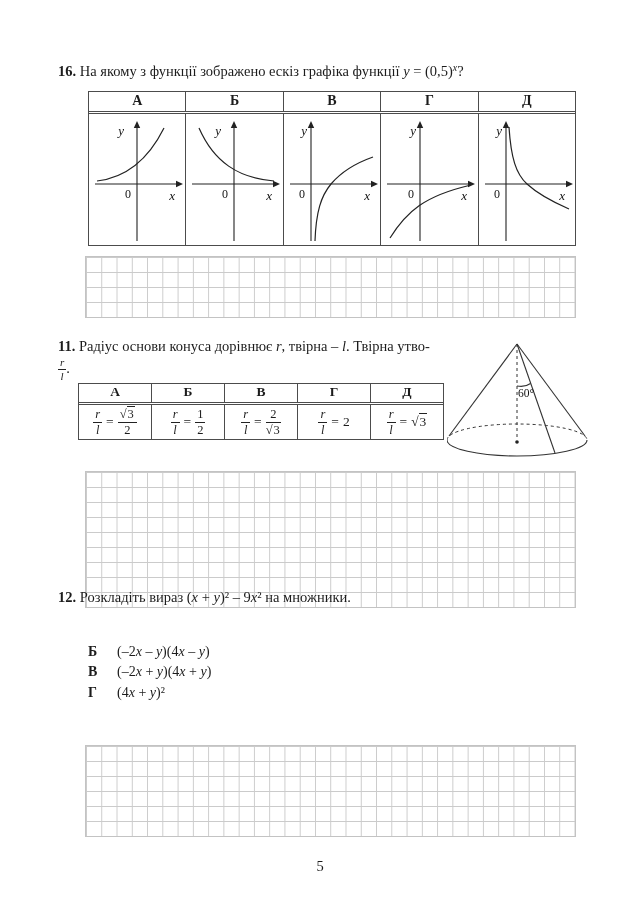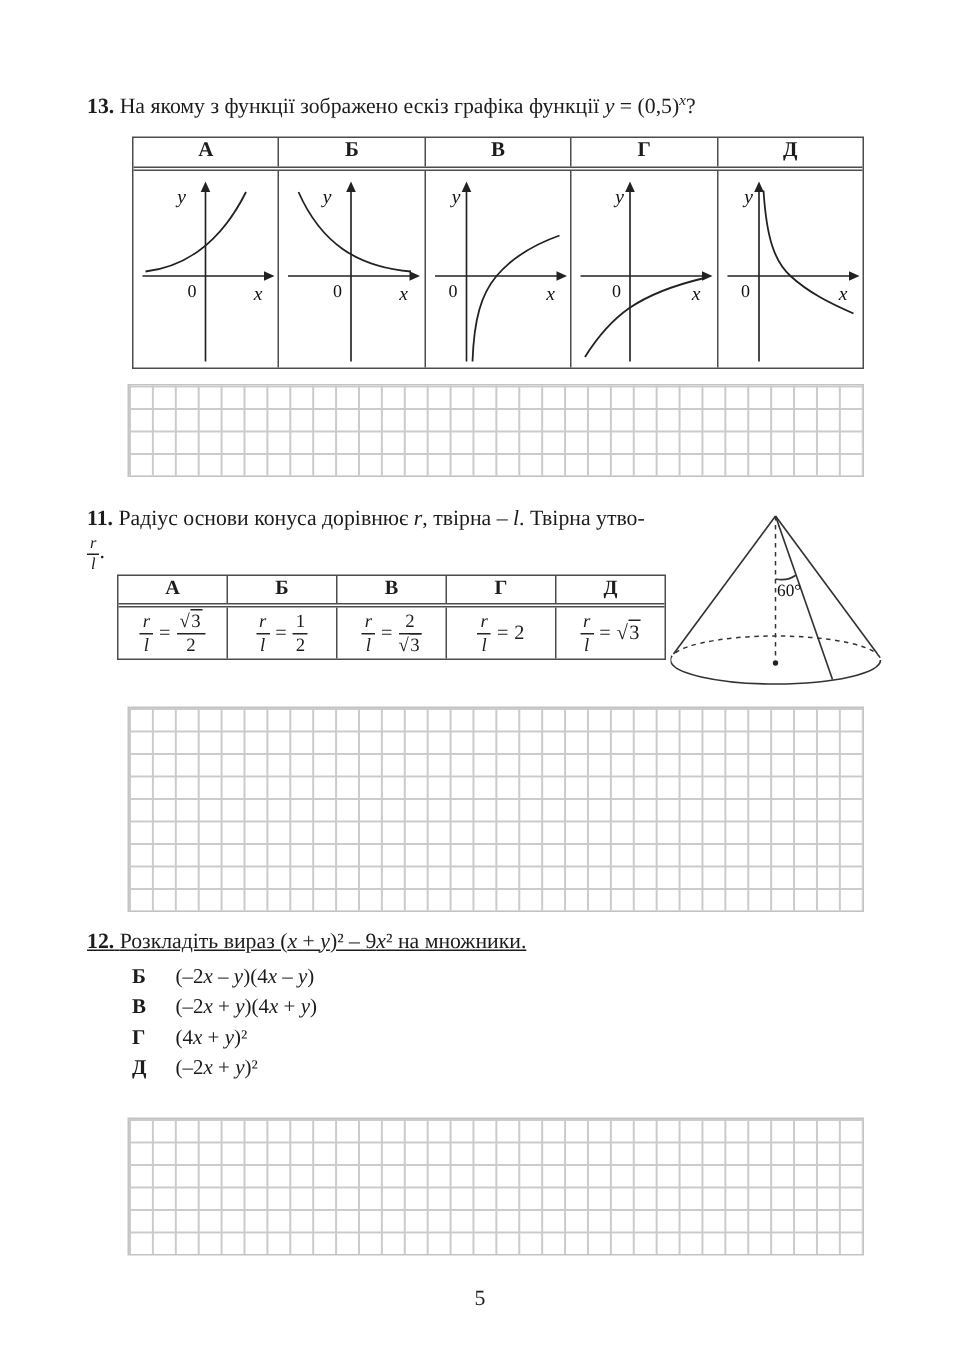--- a/index.html
+++ b/index.html
@@ -38,21 +38,21 @@
     background-size:15.28px 15px;
   }
   #grid1{top:256px;height:60px;}
   #grid2{top:471px;height:135px;}
   #grid3{top:745px;height:90px;}
 
   
   .qblock{font-size:14.5px;line-height:20px;}
   #q10text{left:58px;top:58px;width:540px;}
   #q11text{left:58px;top:336px;width:402px;}
-  #q12text{left:58px;top:618px;width:540px;text-decoration:underline;}
+  #q12text{left:58px;top:587px;width:540px;}
   .qbody{display:inline;}
   .formula{white-space:nowrap;}
   sup.exp{font-size:10px;vertical-align:5px;}
 
   
   .frac{display:inline-block;vertical-align:-9px;text-align:center;line-height:1.12;font-size:12.5px;}
   .frac .t{display:block;border-bottom:1px solid #222;padding:0 2px 0.5px;}
   .frac .b{display:block;padding-top:0.5px;}
   .rad{border-top:1px solid #222;padding:0 1px;}
   .inlinefrac{font-size:11px;vertical-align:-7px;}
@@ -77,21 +77,21 @@
   .opt{white-space:nowrap;}
   .opt .letter{display:inline-block;width:29px;font-weight:bold;}
 
   
   #pagenum{left:0;top:858px;width:640px;text-align:center;font-size:14.5px;}
 </style>
 </head>
 <body>
 
 <div class="abs qblock" id="q10text">
-  <span class="qnum">13.</span>
+  <span class="qnum">16.</span>
   <span class="qbody">На якому з функції зображено ескіз графіка функції</span>
   <span class="formula">
     <span><i>y</i> = (0,5)</span><sup class="exp"><i>x</i></sup><span>?</span>
   </span>
 </div>
 
 <div class="abs gtable">
   <div class="grow ghead">
     <div class="gcell">А</div>
     <div class="gcell">Б</div>
@@ -260,18 +260,17 @@
 
 <div class="abs qblock" id="q12text">
   <span class="qnum">12.</span>
   <span>Розкладіть вираз  (<i>x</i> + <i>y</i>)² – 9<i>x</i>²  на множники.</span>
 </div>
 
 <div class="abs" id="q12opts">
   <div class="opt"><span class="letter">Б</span><span>(–2<i>x</i> – <i>y</i>)(4<i>x</i> – <i>y</i>)</span></div>
   <div class="opt"><span class="letter">В</span><span>(–2<i>x</i> + <i>y</i>)(4<i>x</i> + <i>y</i>)</span></div>
   <div class="opt"><span class="letter">Г</span><span>(4<i>x</i> + <i>y</i>)²</span></div>
-  <div class="opt"><span class="letter">Д</span><span>(–2<i>x</i> + <i>y</i>)²</span></div>
 </div>
 
 <div class="abs grid" id="grid3"></div>
 
 <div class="abs" id="pagenum">5</div>
 
 </body></html>

